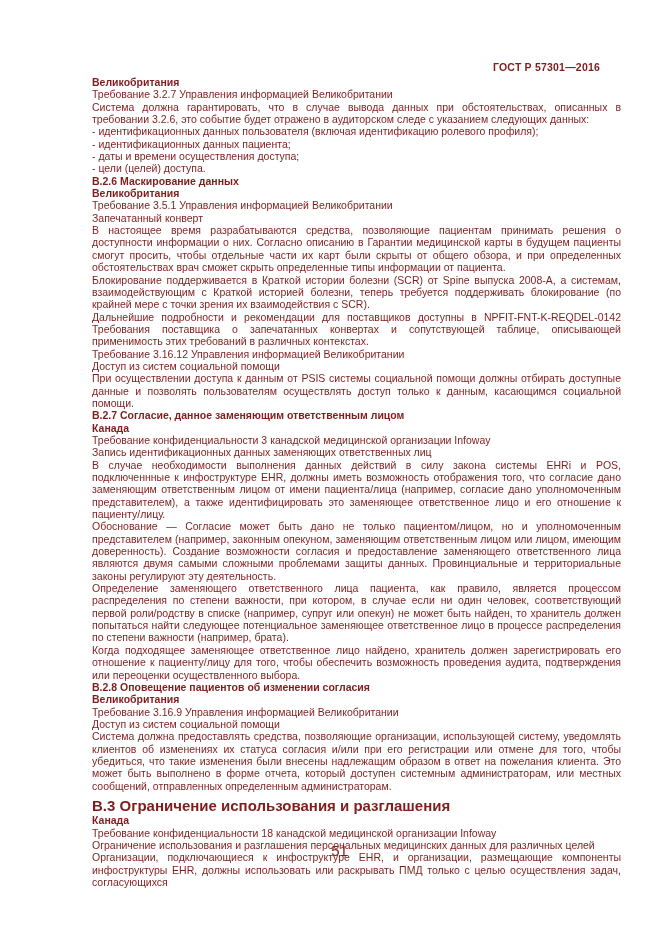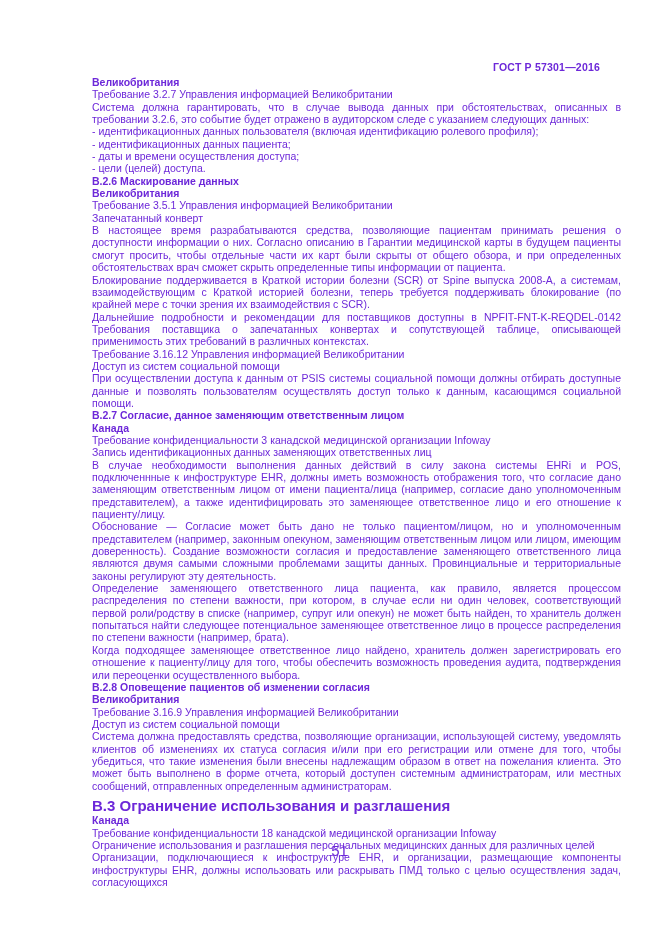--- a/index.html
+++ b/index.html
@@ -2,21 +2,21 @@
 <html lang="ru"><head>
 <meta charset="utf-8">
 <style>
   html, body { margin: 0; padding: 0; background: #ffffff; }
   .page {
     position: relative;
     width: 661px;
     height: 935px;
     background: #ffffff;
     font-family: "Liberation Sans", sans-serif;
-    color: #6d28d9;
+    color: #7f1d1d;
     overflow: hidden;
   }
   .running-header {
     position: absolute;
     top: 61px;
     left: 92px;
     right: 61px;
     text-align: right;
     font-size: 10.5px;
     font-weight: 700;

